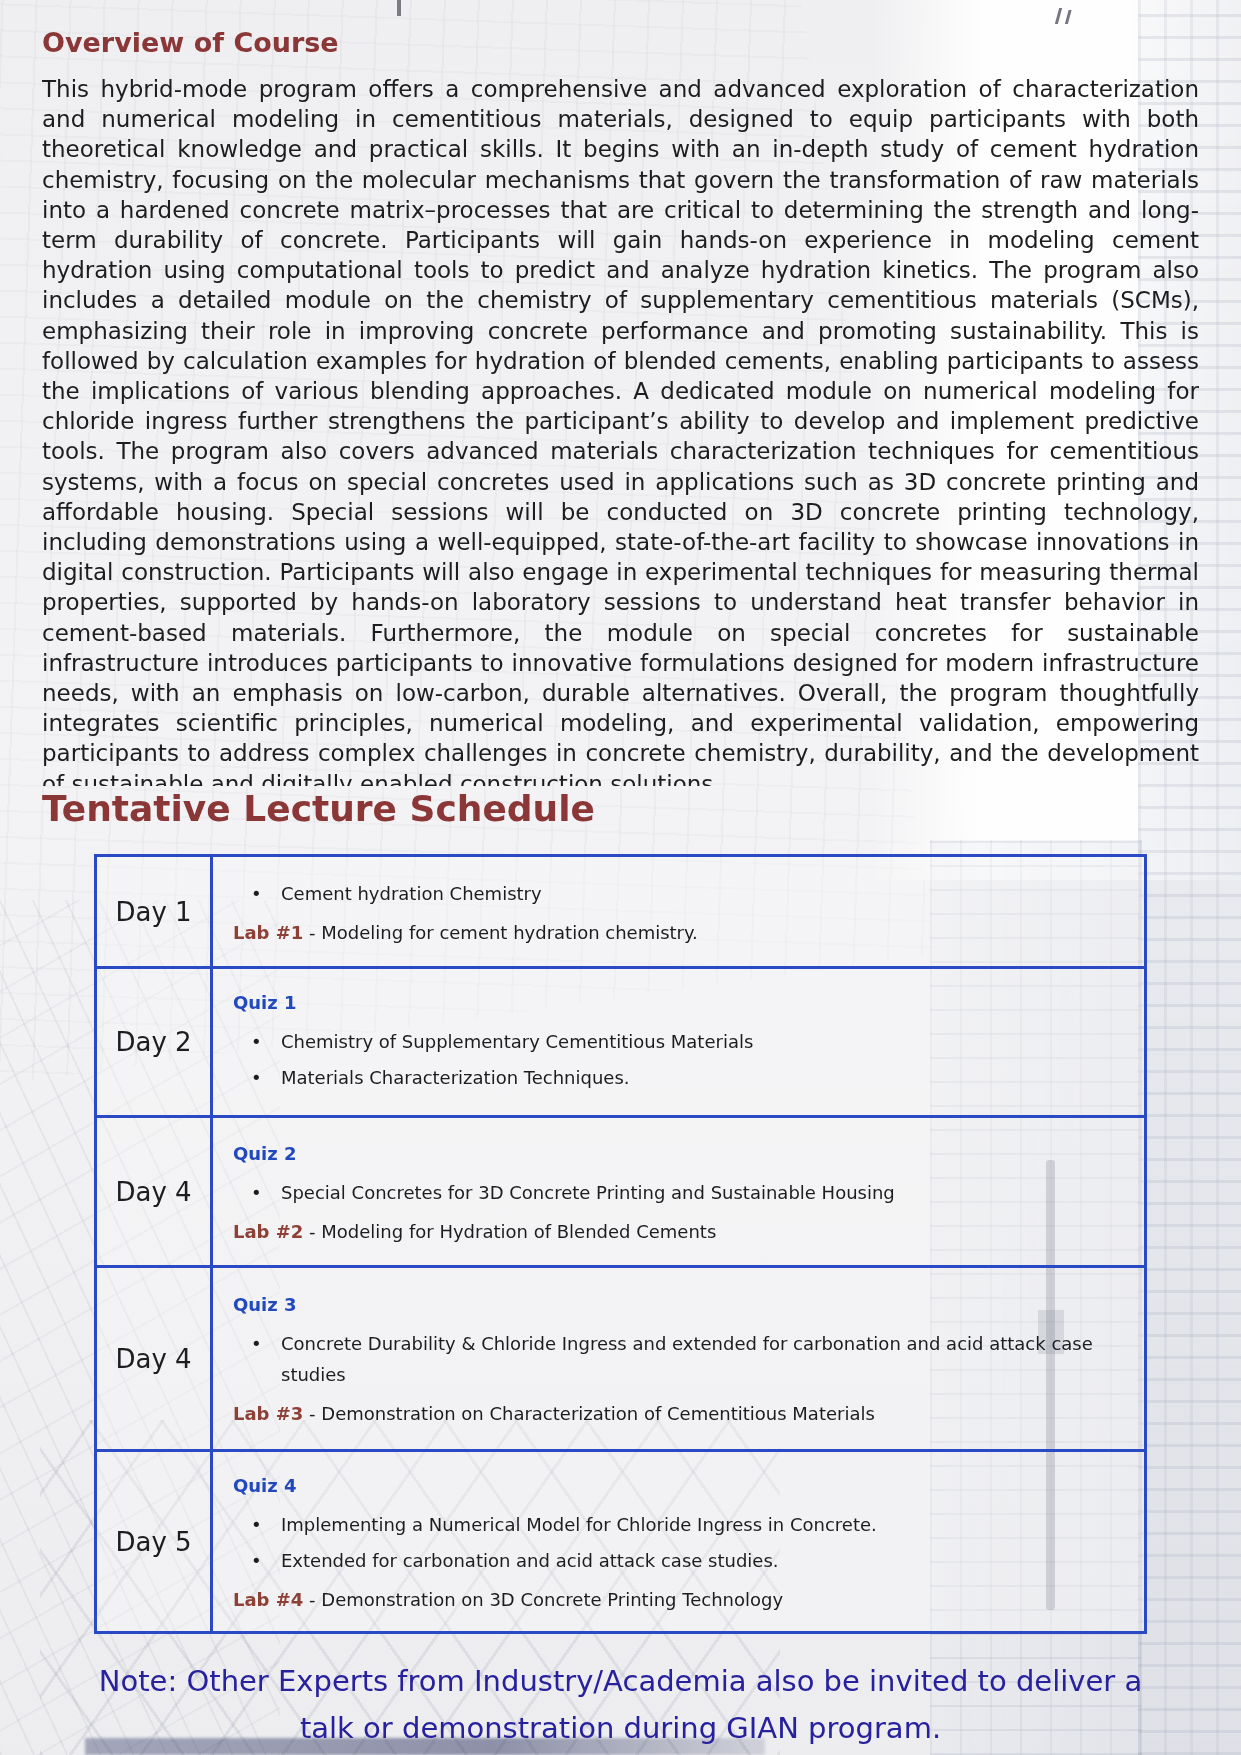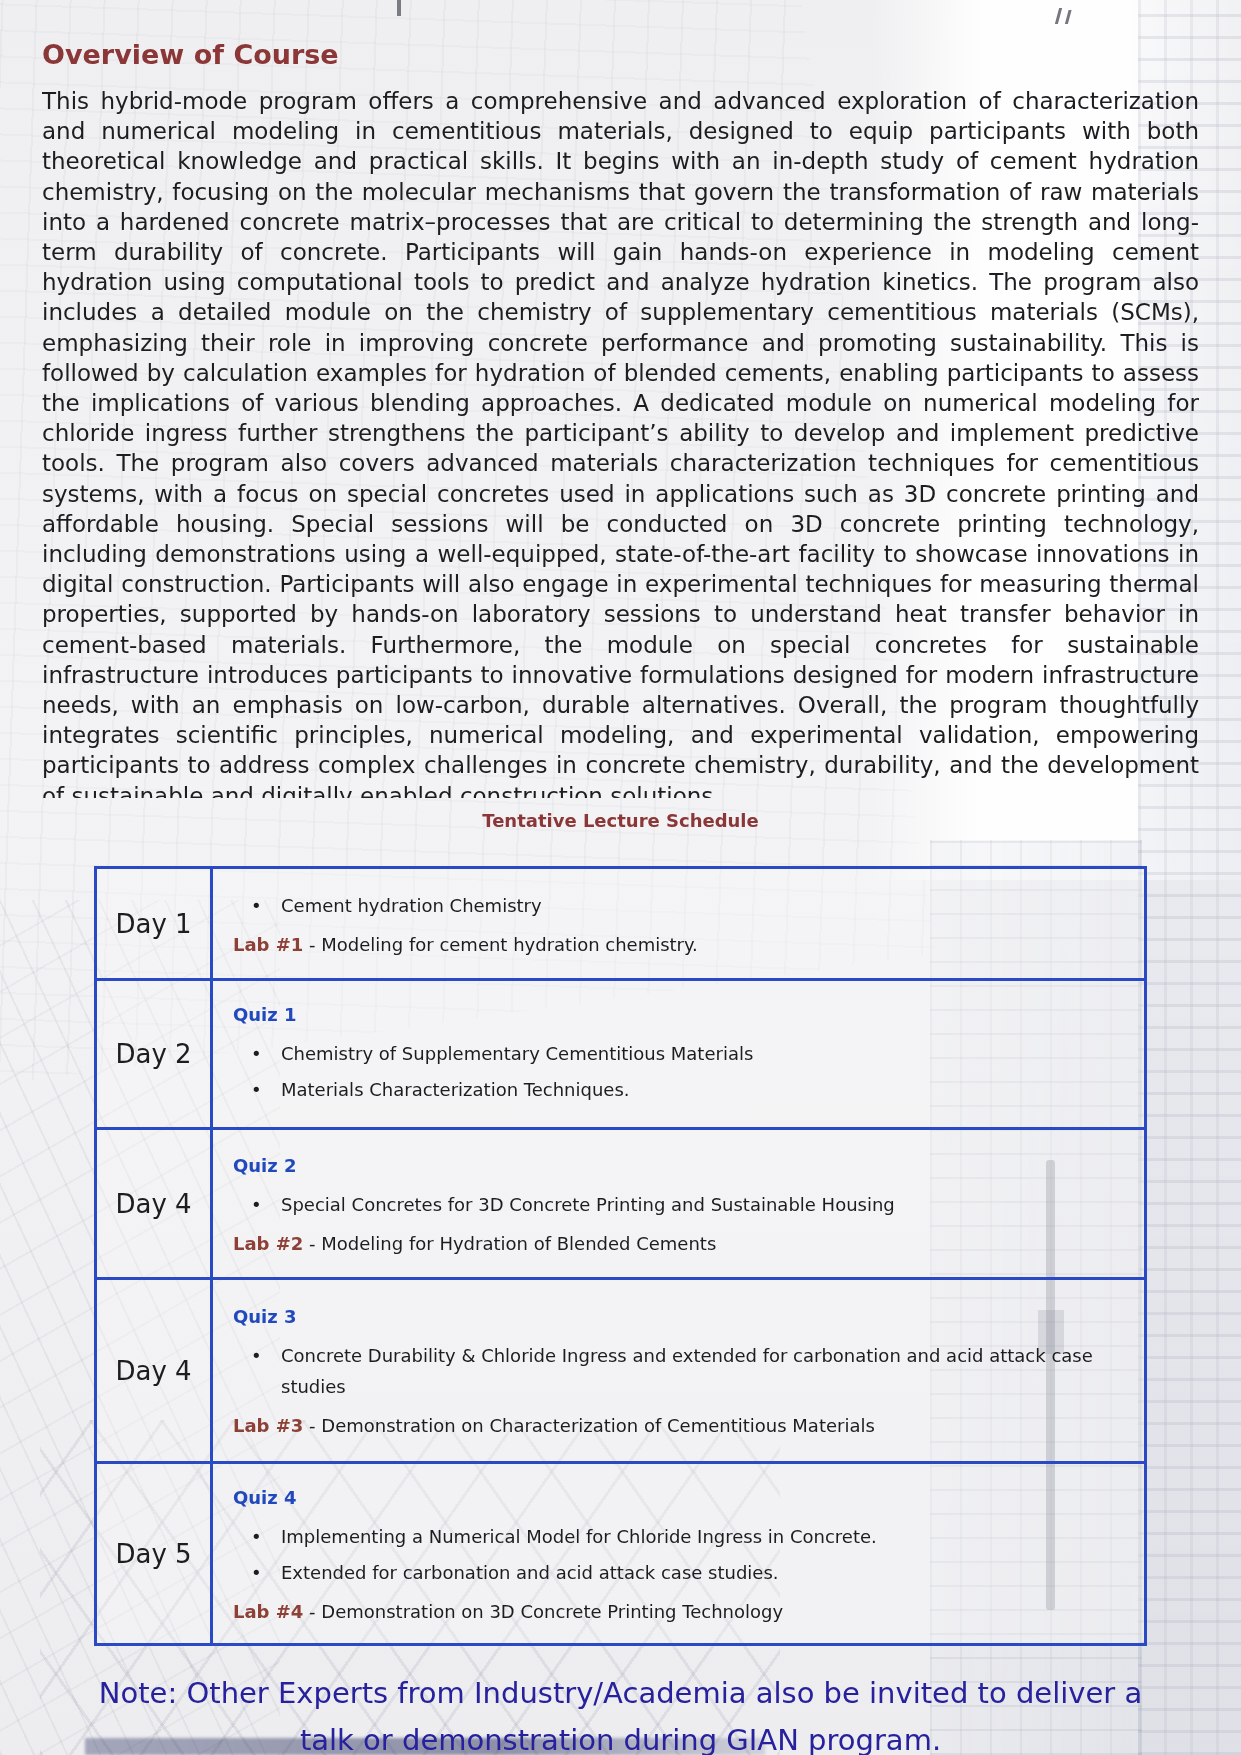--- a/index.html
+++ b/index.html
@@ -69,29 +69,29 @@
     background:linear-gradient(90deg, rgba(55,62,105,.40), rgba(45,52,95,.50) 60%, rgba(45,52,95,.15));
     filter:blur(1.5px);
   }
   .bg-mark-a { position:absolute; left:397px; top:0; width:4px; height:16px; background:rgba(45,45,60,.6); }
   .bg-mark-b { position:absolute; left:1057px; top:8px; width:3px; height:16px; background:rgba(45,45,60,.65); transform:skewX(-15deg); }
   .bg-mark-b::after { content:""; position:absolute; left:10px; top:2px; width:3px; height:14px; background:rgba(45,45,60,.65); }
 
   
   .content { position:absolute; inset:0; padding:26px 42px 0 42px; }
   .overview-title {
-    margin:12px 0 14px 0; font-size:27px; line-height:34px; font-weight:bold;
+    margin:0 0 14px 0; font-size:27px; line-height:34px; font-weight:bold;
     color:var(--maroon-heading); font-family:"DejaVu Sans", sans-serif;
   }
   .overview-body {
     height:712px; overflow:hidden;
     font-size:23px; line-height:30.2px; text-align:justify; color:var(--body-text);
   }
   .schedule-title {
-    margin:6px 0 0 0; text-align:center; font-size:18px; line-height:34px; font-weight:bold;
+    margin:6px 0 0 0; font-size:36px; line-height:34px; font-weight:bold;
     color:var(--maroon-heading);
   }
   table.schedule-table {
     border-collapse:collapse; margin:28px auto 0 auto; width:1053px; table-layout:fixed;
     background:rgba(248,248,250,.35);
     border-radius:15px;
   }
   table.schedule-table td { border:3px solid var(--table-border-blue); vertical-align:middle; }
   td.day-cell { width:116px; text-align:center; font-size:26px; color:var(--body-text); }
   td.content-cell { padding:10px 36px 12px 20px; font-size:18px; color:var(--body-text); }

